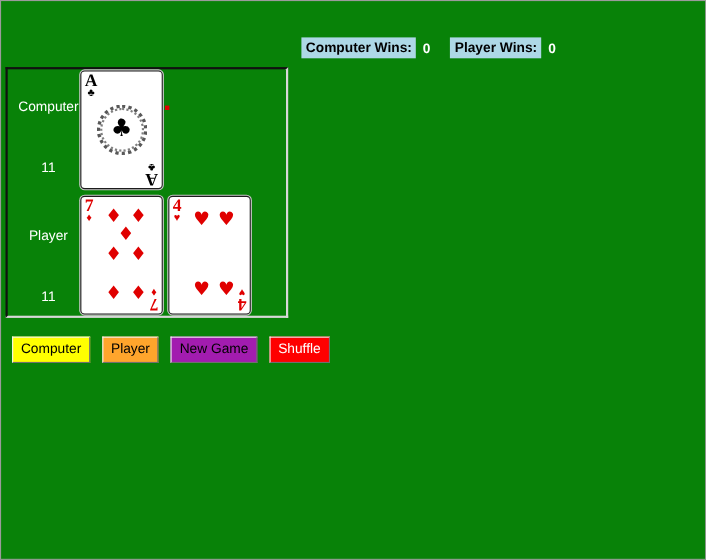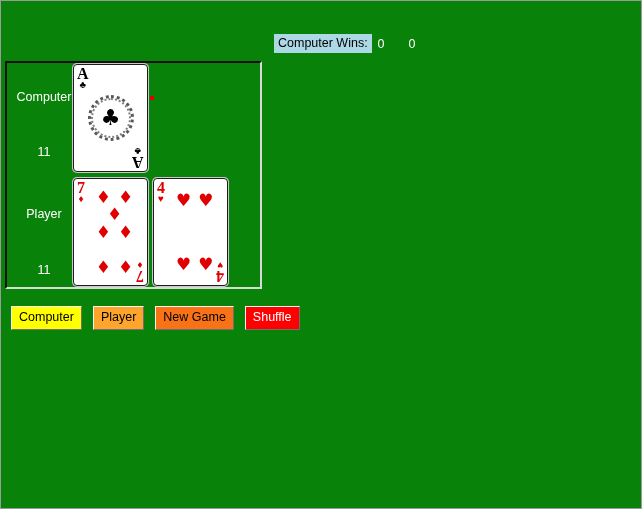--- a/index.html
+++ b/index.html
@@ -46,21 +46,21 @@
   .tb-btn {
     width: 46px; height: 27px;
     display: flex; align-items: center; justify-content: center;
     color: #1a1a1a;
   }
 
   
   .scorebar {
     position: absolute; left: 0; top: 27px;
     width: 642px; height: 31px;
-    display: flex; align-items: center;
+    display: flex; align-items: center; font-weight: bold;
   }
   .score-group {
     display: flex; align-items: center;
   }
   .score-group.computer { margin-left: 273px; }
   .score-group.player   { margin-left: 12px; }
   .score-label {
     background: #add8e6;
     color: #000000;
     font-size: 12.5px;
@@ -225,20 +225,21 @@
 
 <div class="window">
 
 
   <div class="scorebar">
     <div class="score-group computer">
       <span class="score-label">Computer Wins:</span>
       <span class="score-value">0</span>
     </div>
     <div class="score-group player">
+      <span class="score-label">Player Wins:</span>
       <span class="score-value">0</span>
     </div>
   </div>
 
   <div class="table-frame">
 
     <div class="hand-row computer">
       <div class="hand-name">Computer</div>
       <div class="hand-score">11</div>
       <div class="card black slot0">
@@ -298,17 +299,17 @@
           <span class="rank">4</span>
           <span class="suit">♥</span>
         </div>
       </div>
     </div>
   </div>
 
   <div class="buttonbar">
     <div class="btn" style="background: rgb(255, 255, 0); color: rgb(0, 0, 0);">Computer</div>
     <div class="btn" style="background: rgb(255, 165, 44); color: rgb(0, 0, 0);">Player</div>
-    <div class="btn" style="background: #f97316; color: rgb(0, 0, 0); text-align: center;">New Game</div>
+    <div class="btn" style="background: #a21caf; color: rgb(0, 0, 0); text-align: center;">New Game</div>
     <div class="btn" style="background: rgb(254, 0, 0); color: rgb(255, 255, 255);">Shuffle</div>
   </div>
 
 </div>
 
 </body></html>

